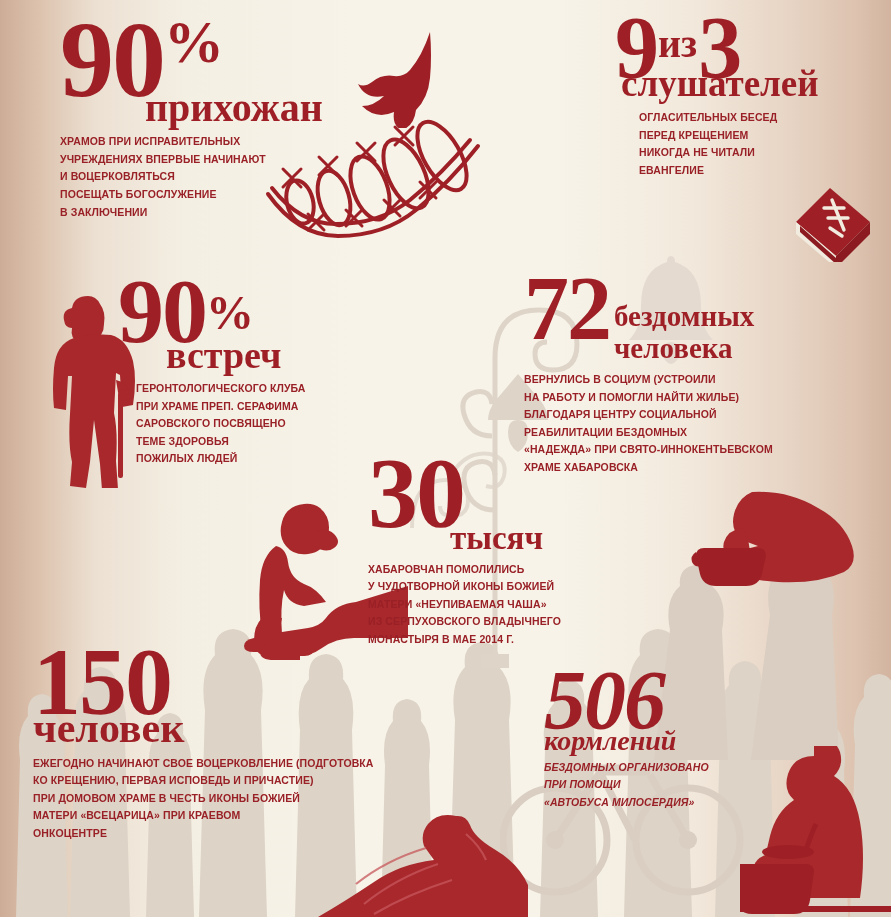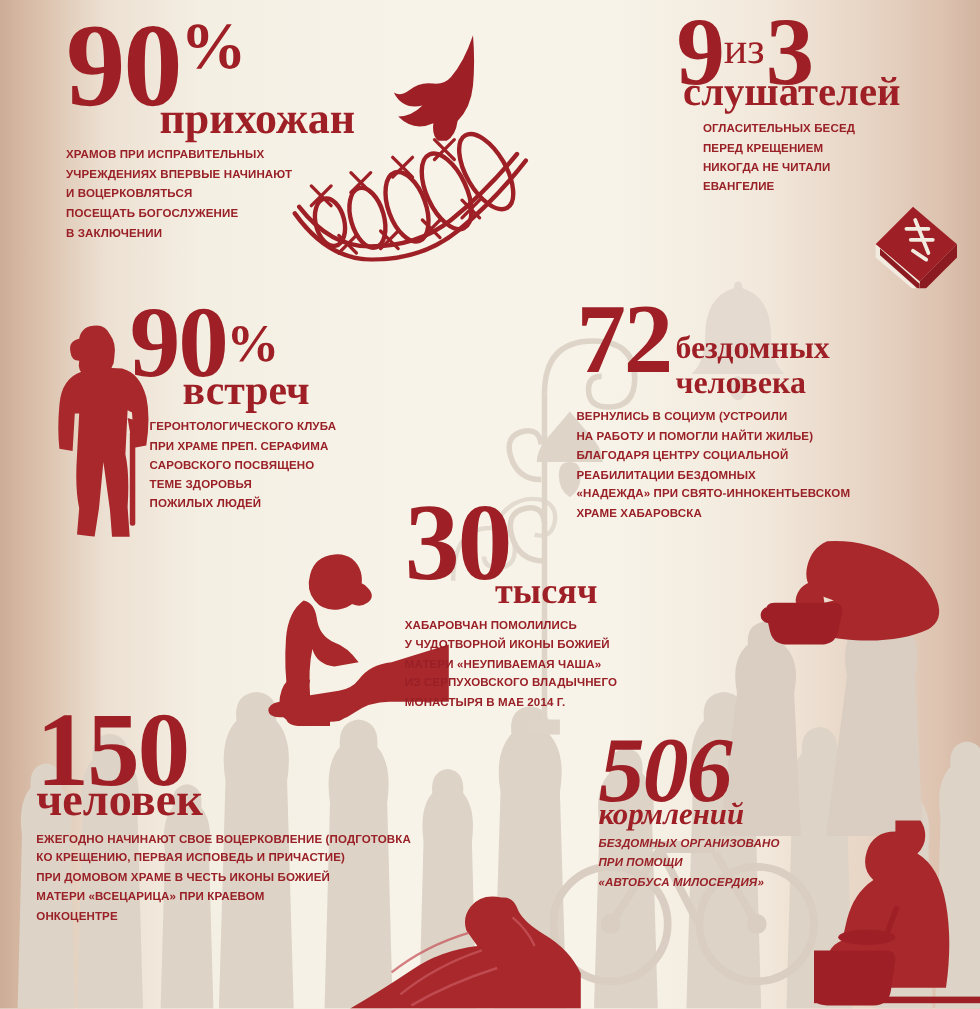--- a/index.html
+++ b/index.html
@@ -66,21 +66,21 @@
   
   #b1{left:60px;top:18px;width:420px;}
   #b1 .n{font-size:108px;}
   #b1 .p{font-size:60px;}
   #b1 .w{font-size:40px;margin-top:-12px;margin-left:85px;}
   #b1 .body-txt{margin-top:7px;}
 
   
   #b2{left:615px;top:14px;width:276px;}
   #b2 .n{font-size:88px;}
-  #b2 .iz{font-size:40px;font-family:"Liberation Serif",serif;font-weight:400;color:#9e2026;}
+  #b2 .iz{font-size:40px;font-family:"Liberation Serif",serif;font-weight:700;color:#9e2026;}
   #b2 .w{font-size:37px;margin-top:-16px;margin-left:6px;}
   #b2 .body-txt{margin-top:9px;margin-left:24px;}
 
   
   #b3{left:118px;top:276px;width:340px;}
   #b3 .n{font-size:92px;}
   #b3 .p{font-size:48px;}
   #b3 .w{font-size:38px;margin-top:-10px;margin-left:48px;}
   #b3 .body-txt{margin-top:8px;margin-left:18px;}
 

